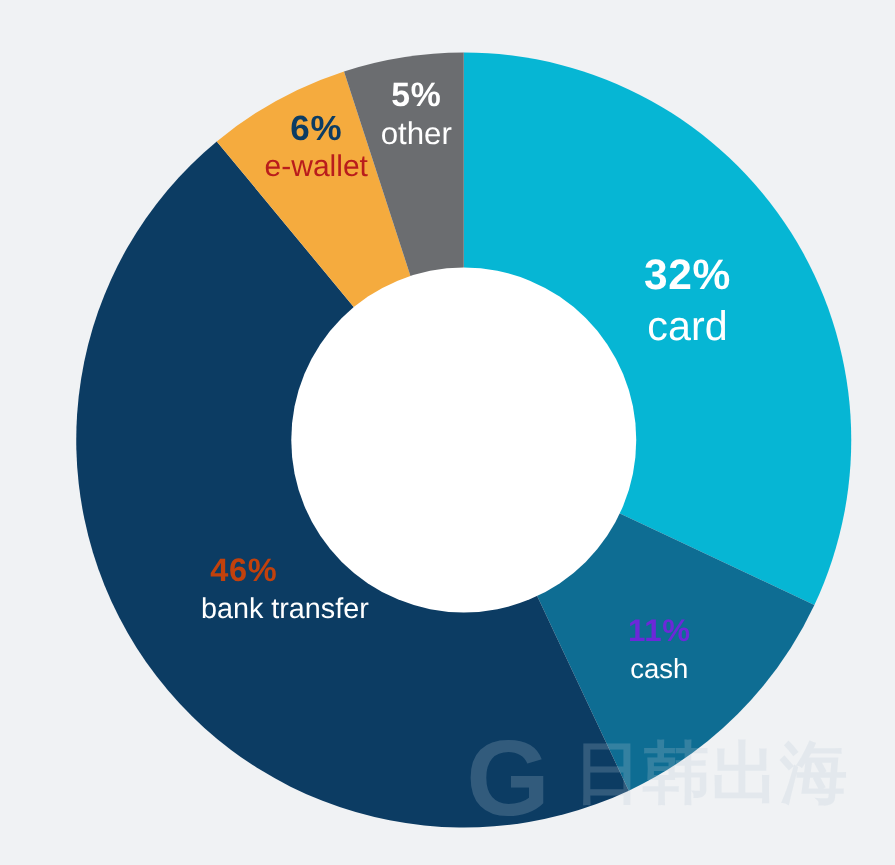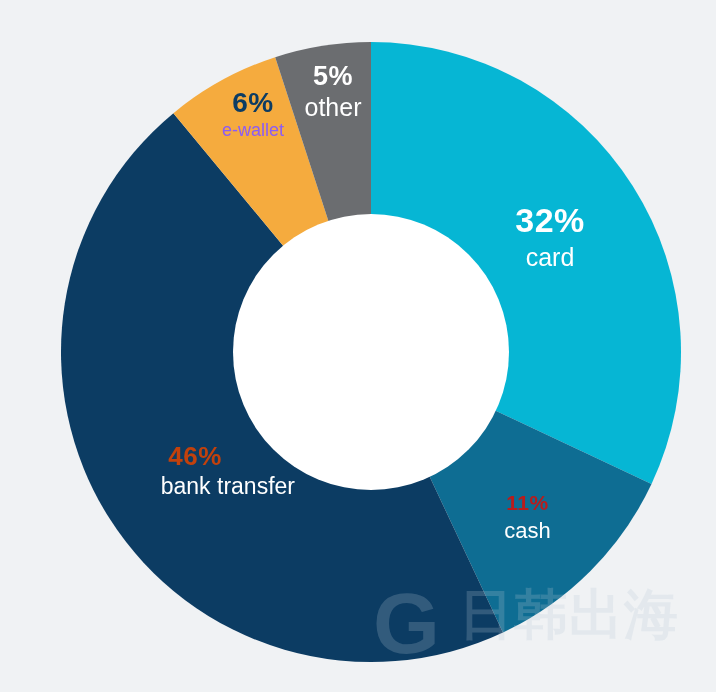--- a/index.html
+++ b/index.html
@@ -48,45 +48,45 @@
     font-weight: normal;
     display: block;
   }
   
   #label-card {
     left: 460px;
     top: 203px;
     width: 180px;
   }
   #label-card .label-pct { font-size: 34px; color: #ffffff; letter-spacing: 0.5px; }
-  #label-card .label-name { font-size: 25px; color: #ffffff; margin-top: 5px; text-align: center; }
+  #label-card .label-name { font-size: 33px; color: #ffffff; margin-top: 5px; text-align: center; }
   
   #label-cash {
     left: 440px;
     top: 492px;
     width: 175px;
   }
-  #label-cash .label-pct { font-size: 21px; color: #b91c1c; letter-spacing: 0.5px; }
+  #label-cash .label-pct { font-size: 25px; color: #6d28d9; letter-spacing: 0.5px; }
   #label-cash .label-name { font-size: 22px; color: #ffffff; margin-top: 5px; }
   
   #label-bank {
     left: 95px;
     top: 443px;
     width: 200px;
   }
   #label-bank .label-pct { font-size: 26px; color: #c2410c; letter-spacing: 0.5px; }
   #label-bank .label-name { font-size: 23px; color: #ffffff; margin-top: 4px; text-align: right; }
   
   #label-ewallet {
     left: 188px;
     top: 88px;
     width: 130px;
   }
   #label-ewallet .label-pct { font-size: 28px; color: #0c3c63; letter-spacing: 0.5px; }
-  #label-ewallet .label-name { font-size: 18px; color: #8b5cf6; margin-top: 4px; }
+  #label-ewallet .label-name { font-size: 24px; color: #b91c1c; margin-top: 4px; }
   
   #label-other {
     left: 287px;
     top: 62px;
     width: 92px;
   }
   #label-other .label-pct { font-size: 27px; color: #ffffff; letter-spacing: 0.5px; }
   #label-other .label-name { font-size: 25px; color: #ffffff; margin-top: 4px; }
 
   #watermark {
@@ -110,21 +110,21 @@
   }
   #watermark .wm-text {
     position: absolute;
     left: 86px;
     top: 16px;
     font-size: 54px;
     font-weight: bold;
     color: #b9c9d6;
     line-height: 58px;
     letter-spacing: 1px;
-    font-family: Liberation Mono, monospace;
+    font-family: Liberation Serif, serif;
   }
 </style>
 </head>
 <body>
 
 <div id="chart-root">
 
   <svg id="donut-svg" viewBox="0 0 716 692">
     <g id="slices-layer">
         <path d="M 371 352 L 371.00 42.00 A 310 310 0 0 1 651.50 483.99 Z" fill="#06b6d4" class="slice-path"></path>

